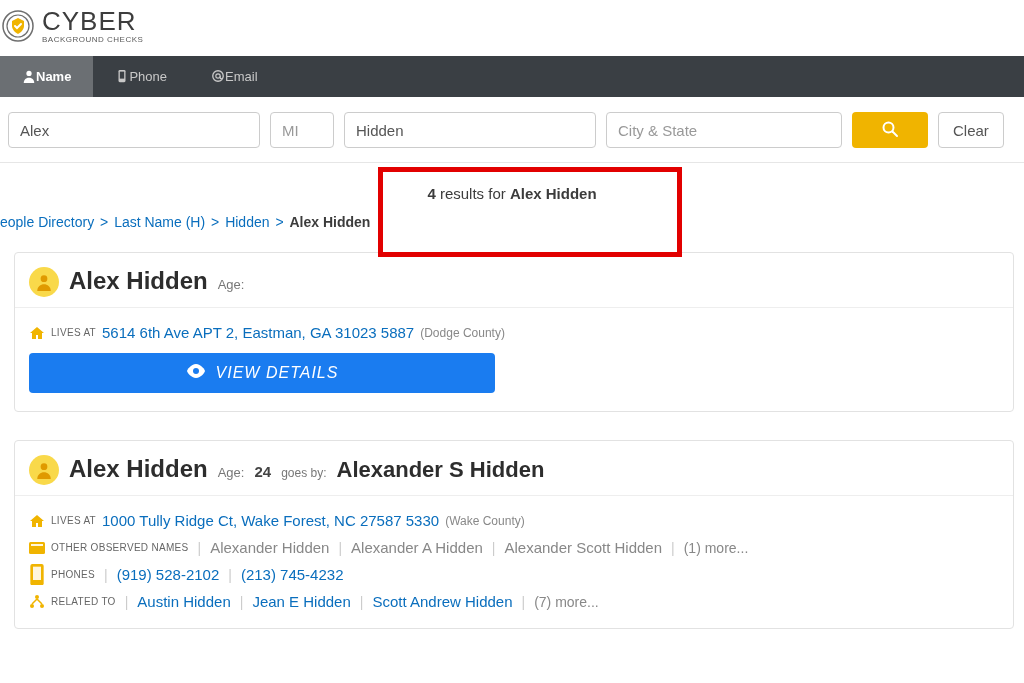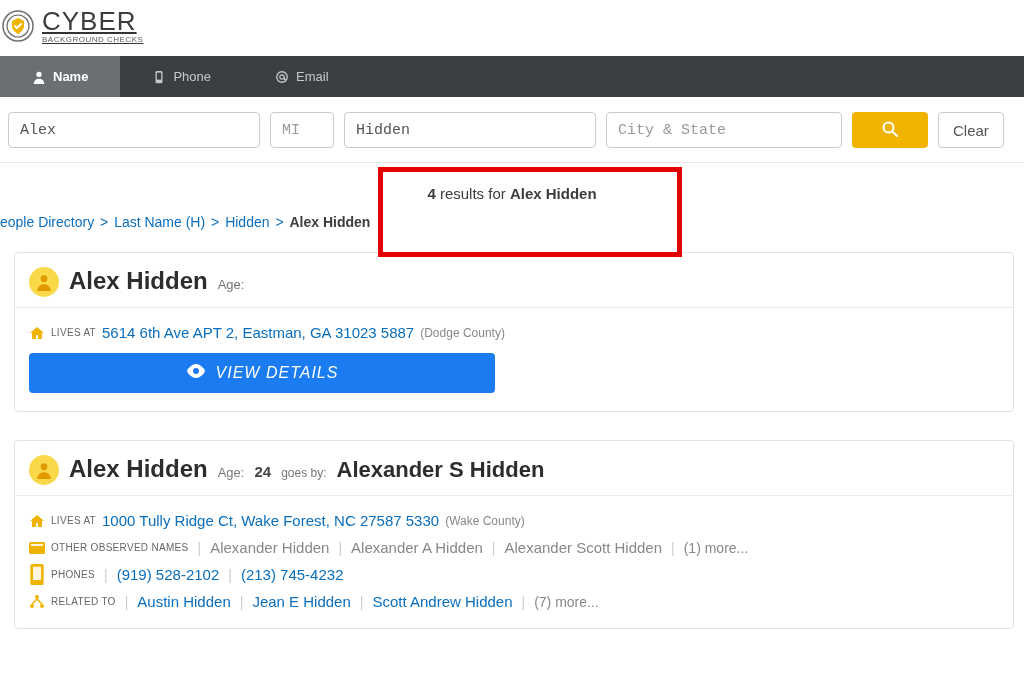--- a/index.html
+++ b/index.html
@@ -1,31 +1,31 @@
 <!DOCTYPE html>
 <html><head>
 <meta charset="utf-8">
 <style>
   * { box-sizing: border-box; margin: 0; padding: 0; }
   body { font-family: Arial, sans-serif; background: #fff; color: #333; width: 1024px; }
   
-  .header { display: flex; align-items: center; padding: 8px 0px 12px 0px; text-decoration: underline; }
+  .header { display: flex; align-items: center; padding: 8px 0px 12px 0px; }
   .logo-wrap { display: flex; align-items: center; gap: 6px; }
   .logo-icon { width: 36px; height: 36px; }
   .logo-text { display: flex; flex-direction: column; line-height: 1; }
   .logo-main { font-size: 26px; letter-spacing: 1px; color: #3d3d3d; font-weight: 400; font-family: 'Arial Narrow', Arial, sans-serif; }
   .logo-sub { font-size: 8px; letter-spacing: 0.5px; color: #5a5a5a; margin-top: 2px; }
   
   .navbar { background: #3a3f44; display: flex; }
-  .nav-tab { padding: 13px 32px; color: #c8c8c8; font-size: 13px; display: flex; align-items: flex-end; gap: 7px; cursor: pointer; }
+  .nav-tab { padding: 13px 22px; color: #c8c8c8; font-size: 13px; display: flex; align-items: flex-start; cursor: pointer; }
   .nav-tab.active { background: #6b6f73; color: #fff; font-weight: 600; }
   .nav-icon { width: 14px; height: 14px; display: inline-flex; align-items: center; justify-content: center; }
   
   .search-row { display: flex; gap: 10px; padding: 15px 8px 14px 8px; border-bottom: 1px solid #e6e6e6; }
-  .search-input { height: 36px; border: 1px solid #ccc; border-radius: 4px; padding: 15px 11px; font-size: 15px; color: #555; font-family: Liberation Mono, monospace; }
+  .search-input { height: 36px; border: 1px solid #ccc; border-radius: 4px; padding: 15px 11px; font-size: 15px; color: #555; }
   .search-input::placeholder { color: #999; }
   .fn { width: 252px; }
   .mi { width: 64px; text-align: left; }
   .ln { width: 252px; }
   .cs { width: 236px; }
   .search-btn { width: 76px; height: 36px; background: #f0b400; border: none; border-radius: 4px; cursor: pointer; display: flex; align-items: center; justify-content: center; }
   .clear-btn { height: 36px; border: 1px solid #ccc; border-radius: 4px; background: #fff; padding: 0 14px; font-size: 15px; color: #555; cursor: pointer; }
   
   .results-header { text-align: center; padding: 22px 0 6px 0; position: relative; }
   .results-text { font-size: 15px; color: #3c3c3c; }

